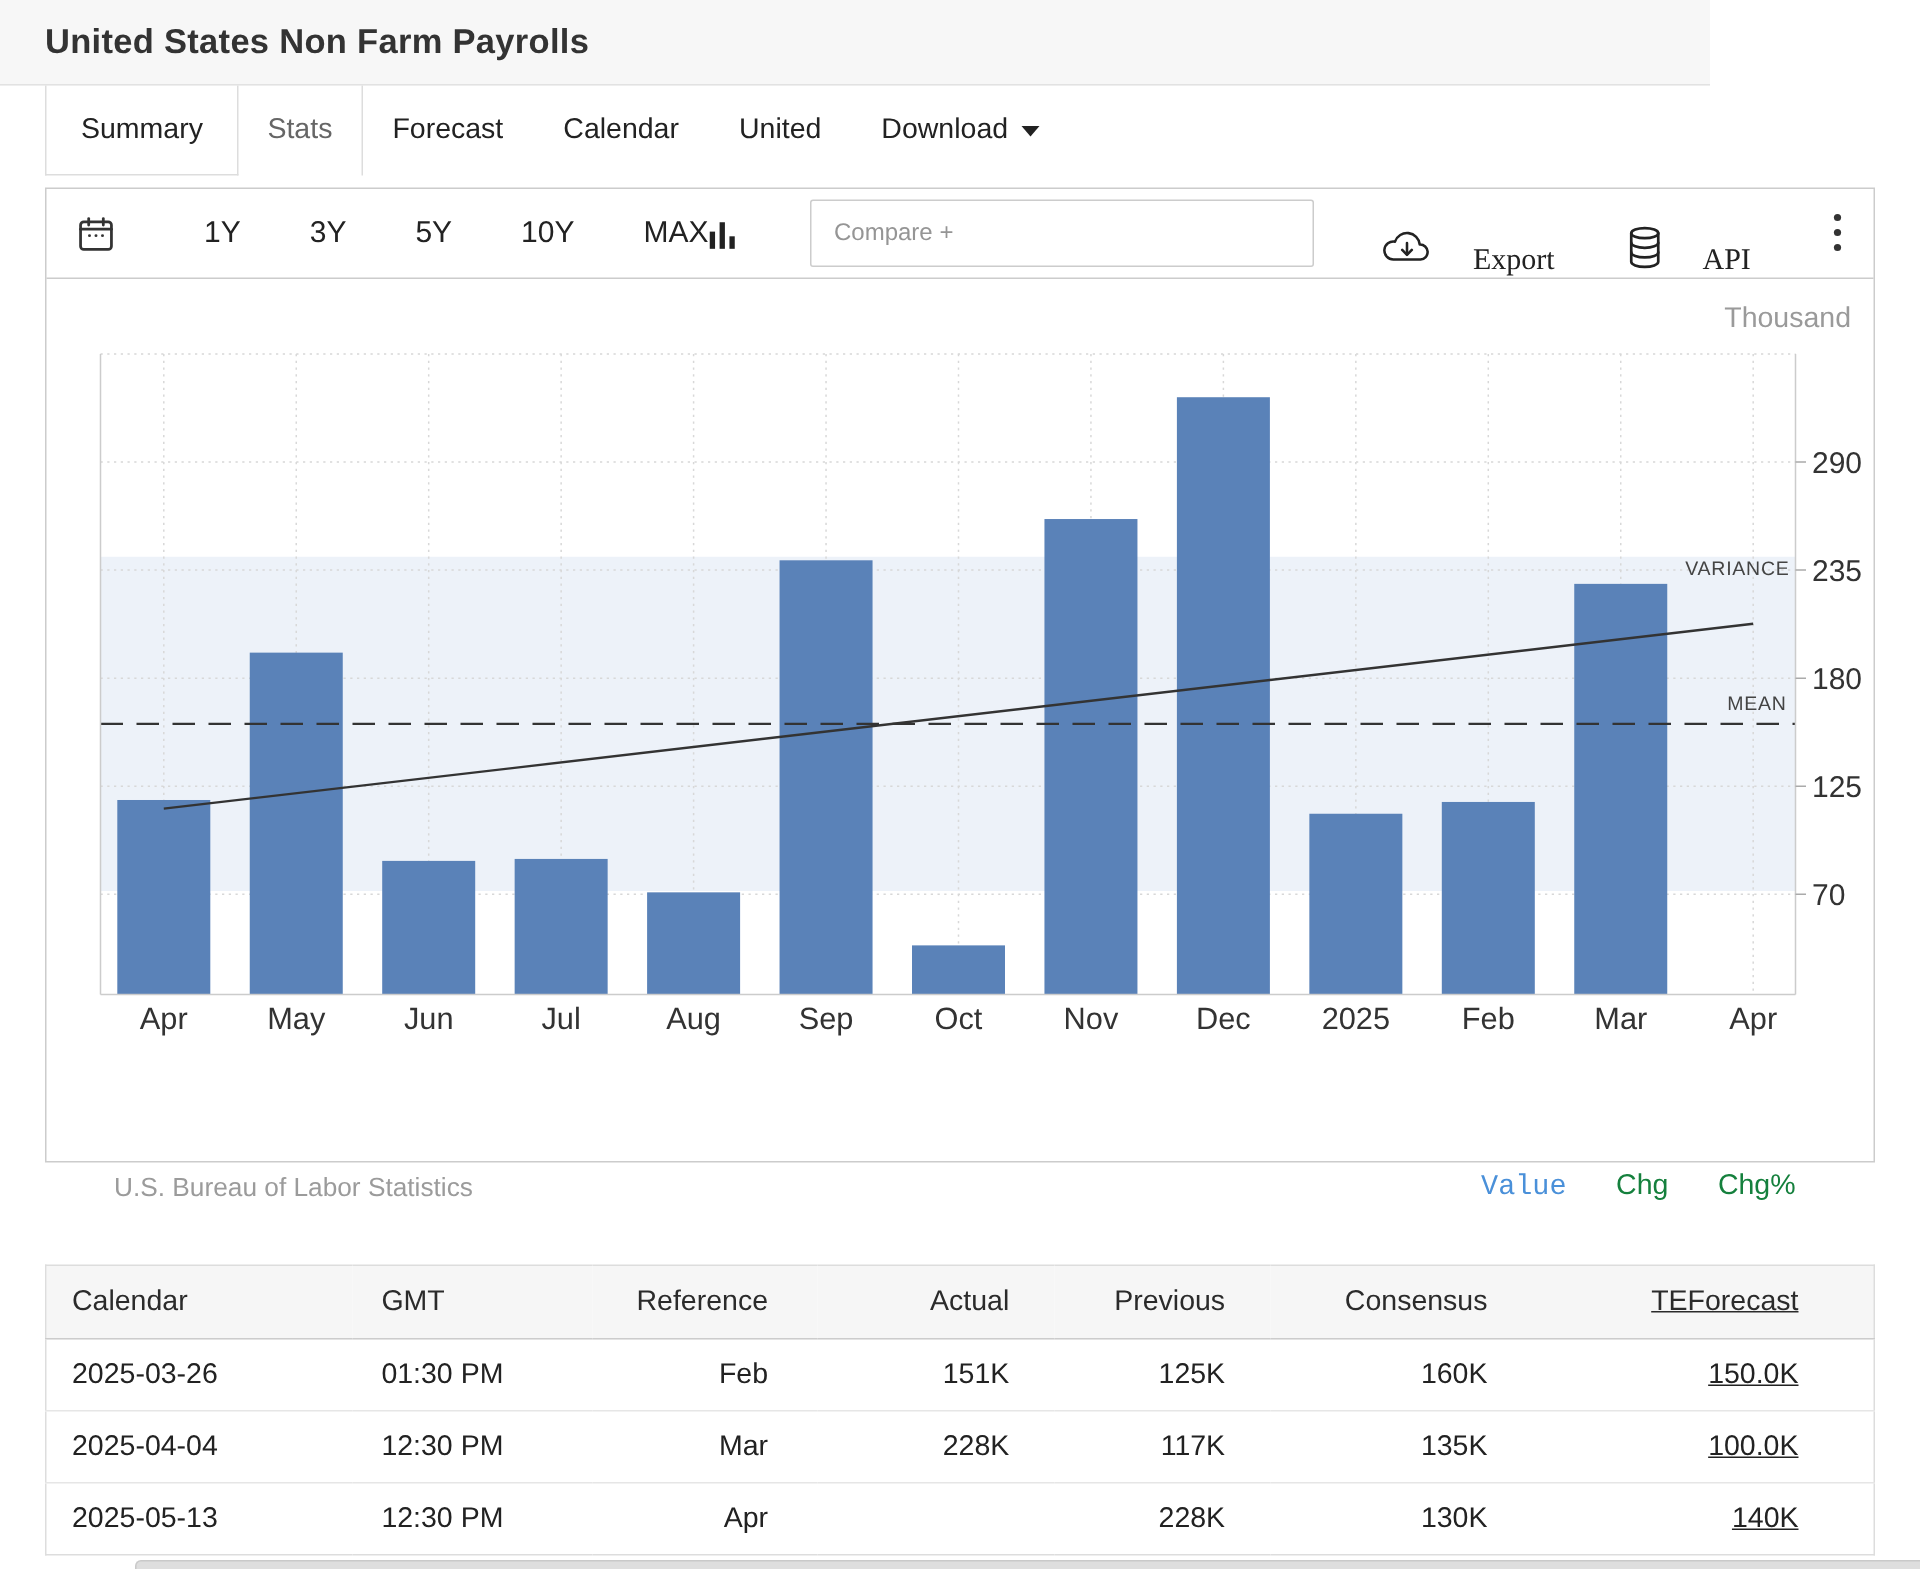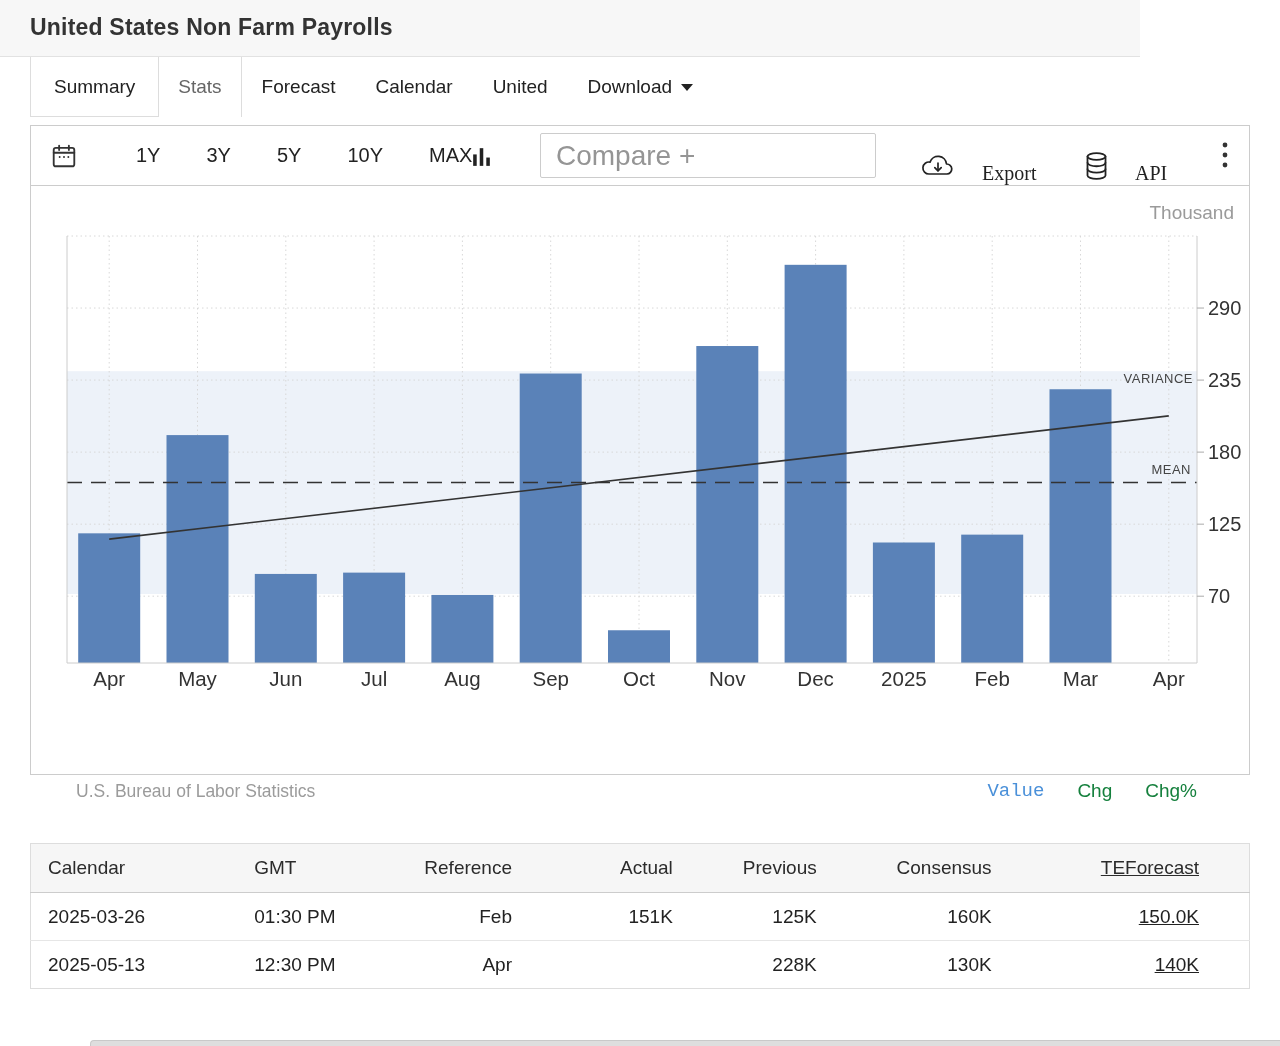--- a/index.html
+++ b/index.html
@@ -21,21 +21,21 @@
                 border-right:6px solid transparent; border-top:7px solid #222; display:inline-block; }
 
   
   .card { position:absolute; top:125px; left:30px; width:1220px; height:650px;
           border:1px solid #ccc; background:#fff; }
   .toolbar { position:absolute; top:0; left:0; right:0; height:60px; border-bottom:1px solid #ccc; }
   .tb-icon { position:absolute; top:17px; cursor:pointer; }
   .ranges { position:absolute; left:105px; top:0; height:59px; display:flex; align-items:center; gap:46px; }
   .range { font-size:20px; color:#222; cursor:pointer; }
   .compare { position:absolute; left:509px; top:7px; width:336px; height:45px;
-             border:1px solid #ccc; border-radius:2px; font-size:28px; padding:0 15px; color:#333; outline:none; }
+             border:1px solid #ccc; border-radius:2px; font-size:16px; padding:0 15px; color:#333; outline:none; }
   .compare::placeholder { color:#959595; }
   .tb-group { position:absolute; top:0; height:59px; display:flex; align-items:flex-end; gap:25px; cursor:pointer;font-family:Liberation Serif, serif; }
   .tb-label { font-size:20px; color:#222; }
 
   
   .chart-area { position:absolute; top:60px; left:0; width:1218px; height:530px; }
   .unit { position:absolute; top:16px; right:15px; font-size:19px; color:#9a9a9a; }
   #chart-svg { position:absolute; top:0; left:0; }
   .chart-foot { position:absolute; top:592px; left:0; right:0; height:30px; }
   .src { position:absolute; left:45px; top:3px; font-size:17.5px; color:#9b9b9b; }
@@ -257,20 +257,29 @@
           <tr>
             <td class="c0">2025-03-26</td>
             <td class="c1">01:30 PM</td>
             <td class="c2 num">Feb</td>
             <td class="c3 num">151K</td>
             <td class="c4 num">125K</td>
             <td class="c5 num">160K</td>
             <td class="c6 num">150.0K</td>
           </tr>
           <tr>
+            <td class="c0">2025-04-04</td>
+            <td class="c1">12:30 PM</td>
+            <td class="c2 num">Mar</td>
+            <td class="c3 num">228K</td>
+            <td class="c4 num">117K</td>
+            <td class="c5 num">135K</td>
+            <td class="c6 num">100.0K</td>
+          </tr>
+          <tr>
             <td class="c0">2025-05-13</td>
             <td class="c1">12:30 PM</td>
             <td class="c2 num">Apr</td>
             <td class="c3 num"></td>
             <td class="c4 num">228K</td>
             <td class="c5 num">130K</td>
             <td class="c6 num">140K</td>
           </tr>
         </tbody>
     </table>

